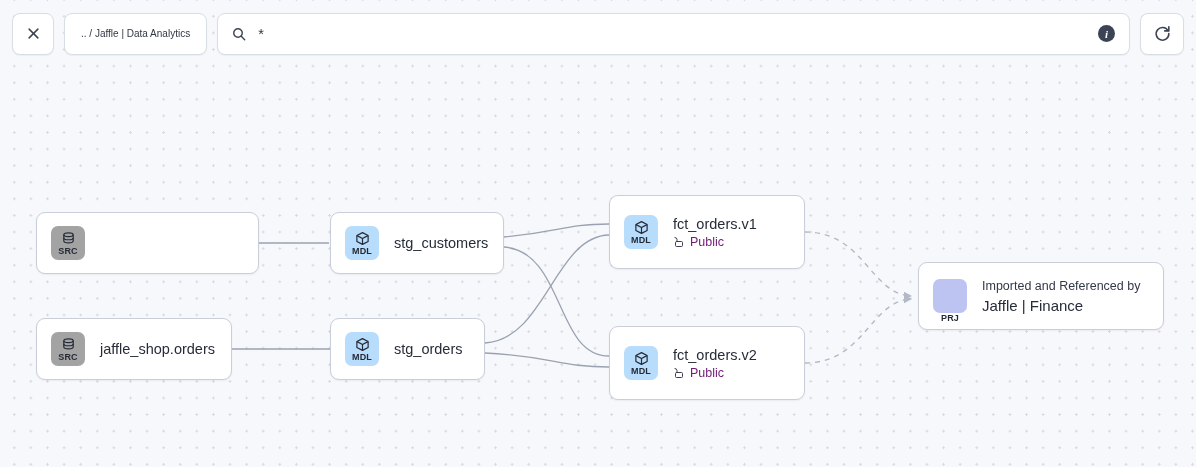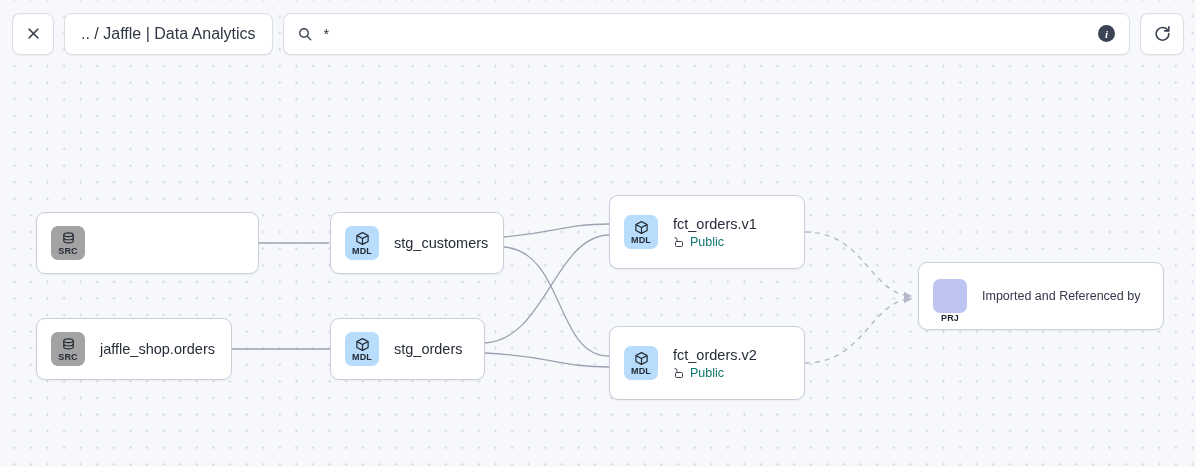--- a/index.html
+++ b/index.html
@@ -53,21 +53,21 @@
     display: flex;
     align-items: center;
     justify-content: center;
     box-shadow: 0 1px 1px rgba(20,30,60,.05);
     cursor: pointer;
     color: #3c4452;
   }
   #close-btn { width: 42px; }
   #breadcrumb-btn {
     padding: 0 16px;
-    font-size: 16px;
+    font-size: 10px;
     color: #2f3744;
     white-space: nowrap;
   }
   #search-box {
     flex: 1;
     height: 42px;
     background: #ffffff;
     border: 1px solid #d9dde5;
     border-radius: 8px;
     box-sizing: border-box;
@@ -140,21 +140,21 @@
     margin-top: 1px;
   }
   .badge.src { background: #a3a3a3; }
   .badge.mdl { background: #b8dcfb; }
   .badge.prj { background: #bdc4f2; gap: 44px; }
 
   .node-text { display: flex; flex-direction: column; justify-content: flex-start; gap: 2px; }
   .node-title { font-size: 14.5px; color: #262c38; line-height: 18px; white-space: nowrap; }
   .node-sub {
     font-size: 12.5px;
-    color: #0f766e;
+    color: #701a75;
     display: flex;
     align-items: center;
     gap: 5px;
     line-height: 15px;
     white-space: nowrap;
   }
   .node-pre { font-size: 12.5px; color: #323a47; line-height: 16px; white-space: nowrap; }
   .node-name2 { font-size: 15px; color: #262c38; line-height: 19px; white-space: nowrap; }
 </style>
 </head>
@@ -287,20 +287,21 @@
     <div class="badge prj">
       <svg width="15" height="15" viewBox="0 0 24 24" fill="none" stroke="#242a35" stroke-width="1.9" stroke-linecap="round" stroke-linejoin="round">
         <path d="M7 3.2h10"></path>
         <rect x="5.2" y="6.2" width="13.6" height="3.2" rx="1.1"></rect>
         <path d="M6.6 9.6v8.2a2 2 0 0 0 2 2h6.8a2 2 0 0 0 2-2V9.6"></path>
       </svg>
       <span class="b-label">PRJ</span>
     </div>
     <div class="node-text">
       <span class="node-pre">Imported and Referenced by</span>
+      <span class="node-name2">Jaffle | Finance</span>
     </div>
   </div>
 
 </div>
 
 <div id="toolbar">
 
   <div class="tb-btn" id="close-btn">
     <svg width="15" height="15" viewBox="0 0 24 24" stroke="#3c4452" stroke-width="2.4" stroke-linecap="round">
       <path d="M5 5 L19 19"></path>

